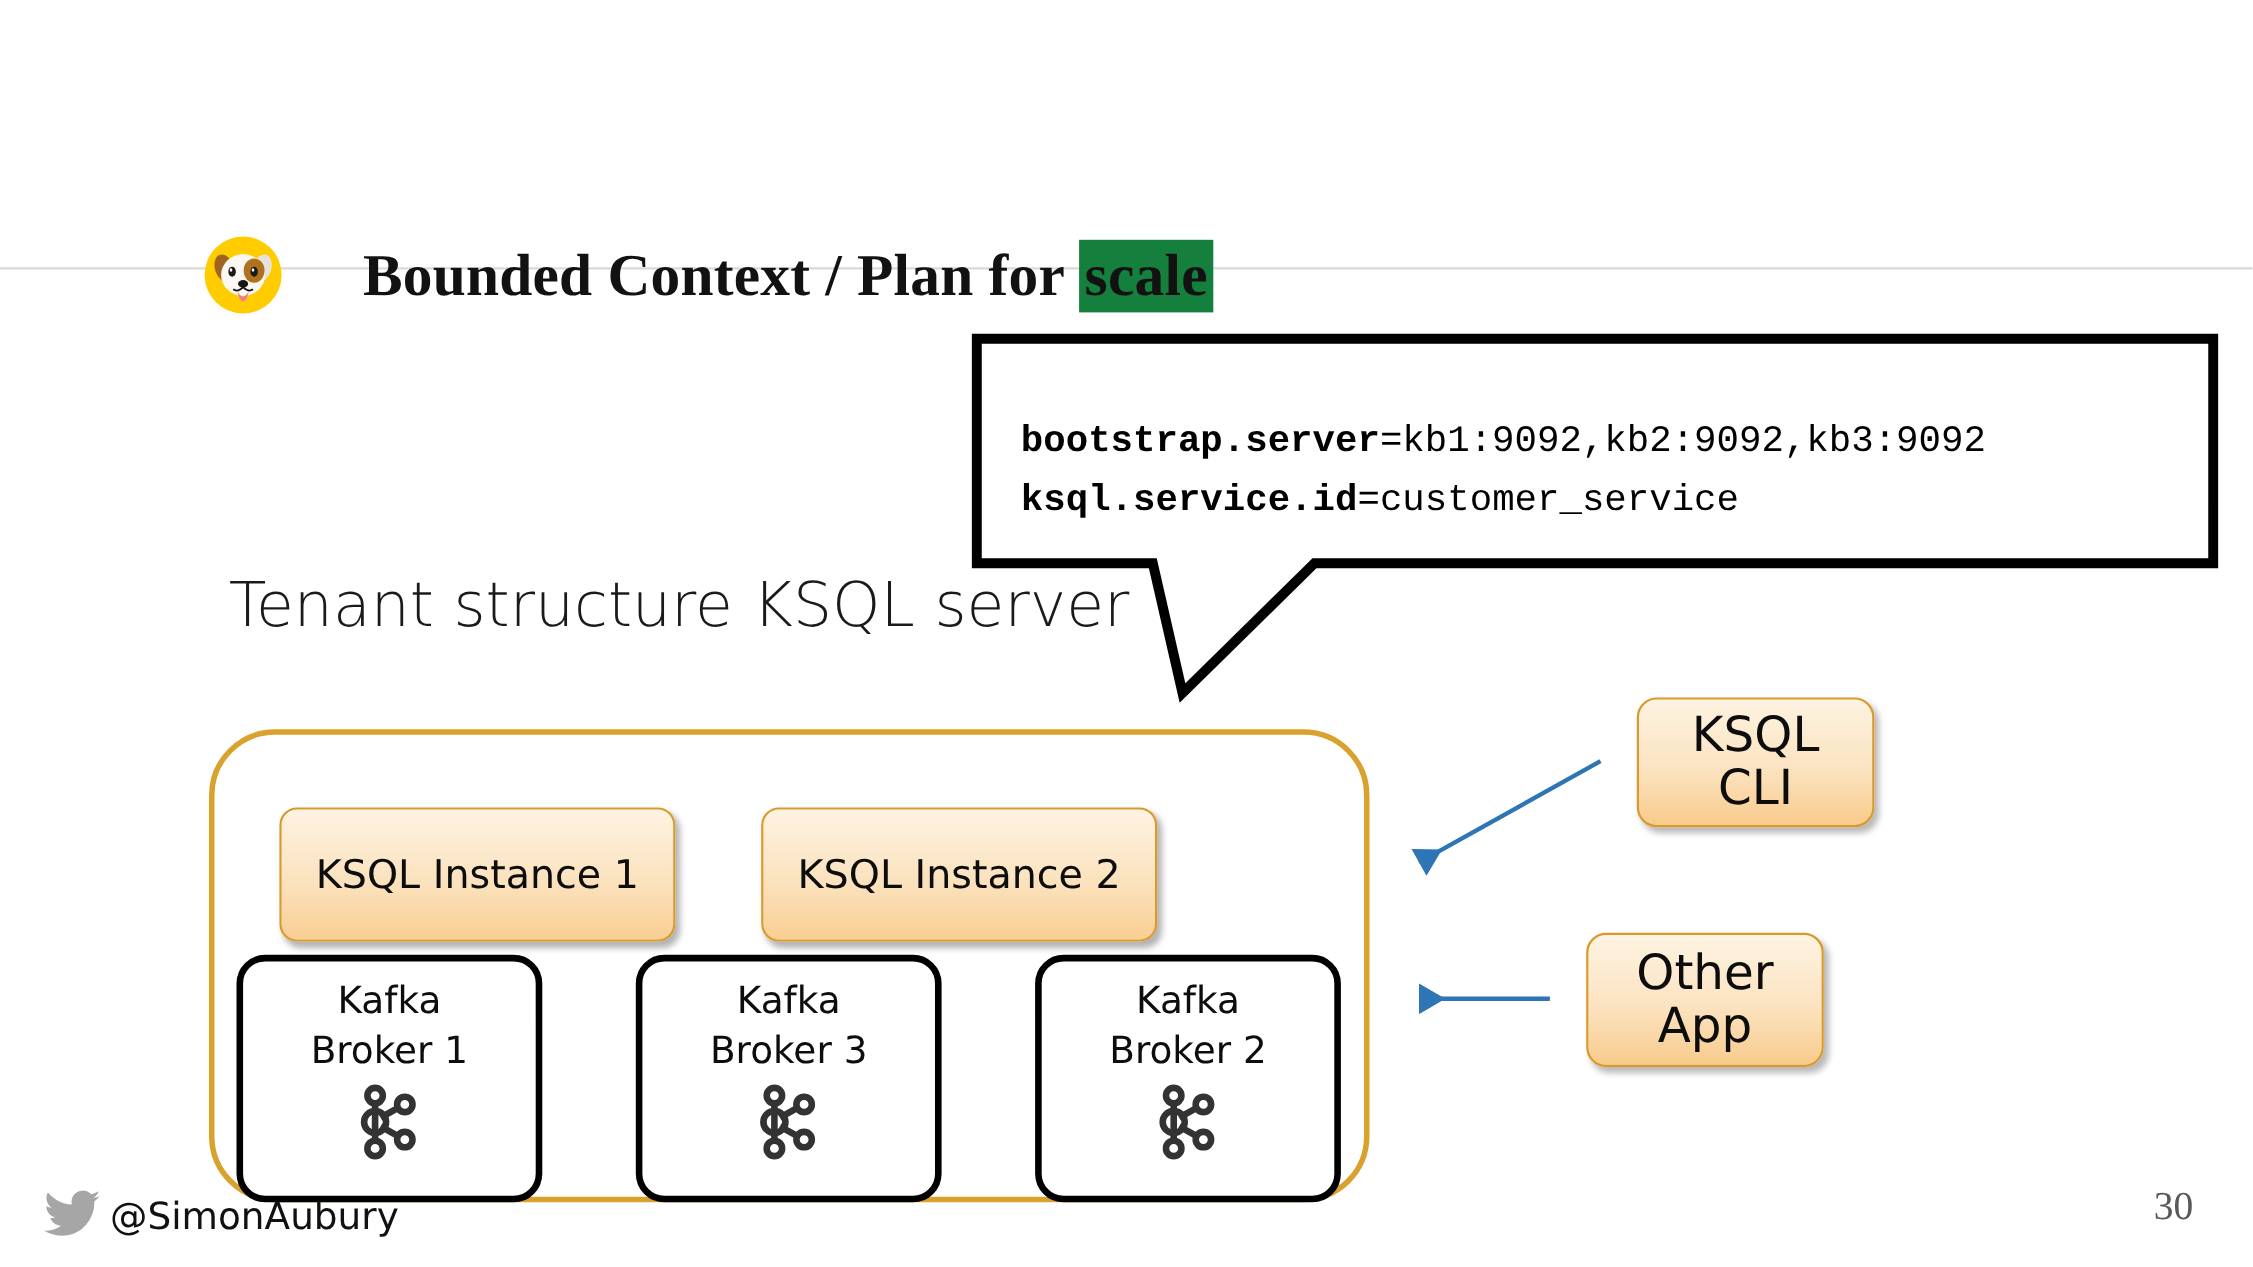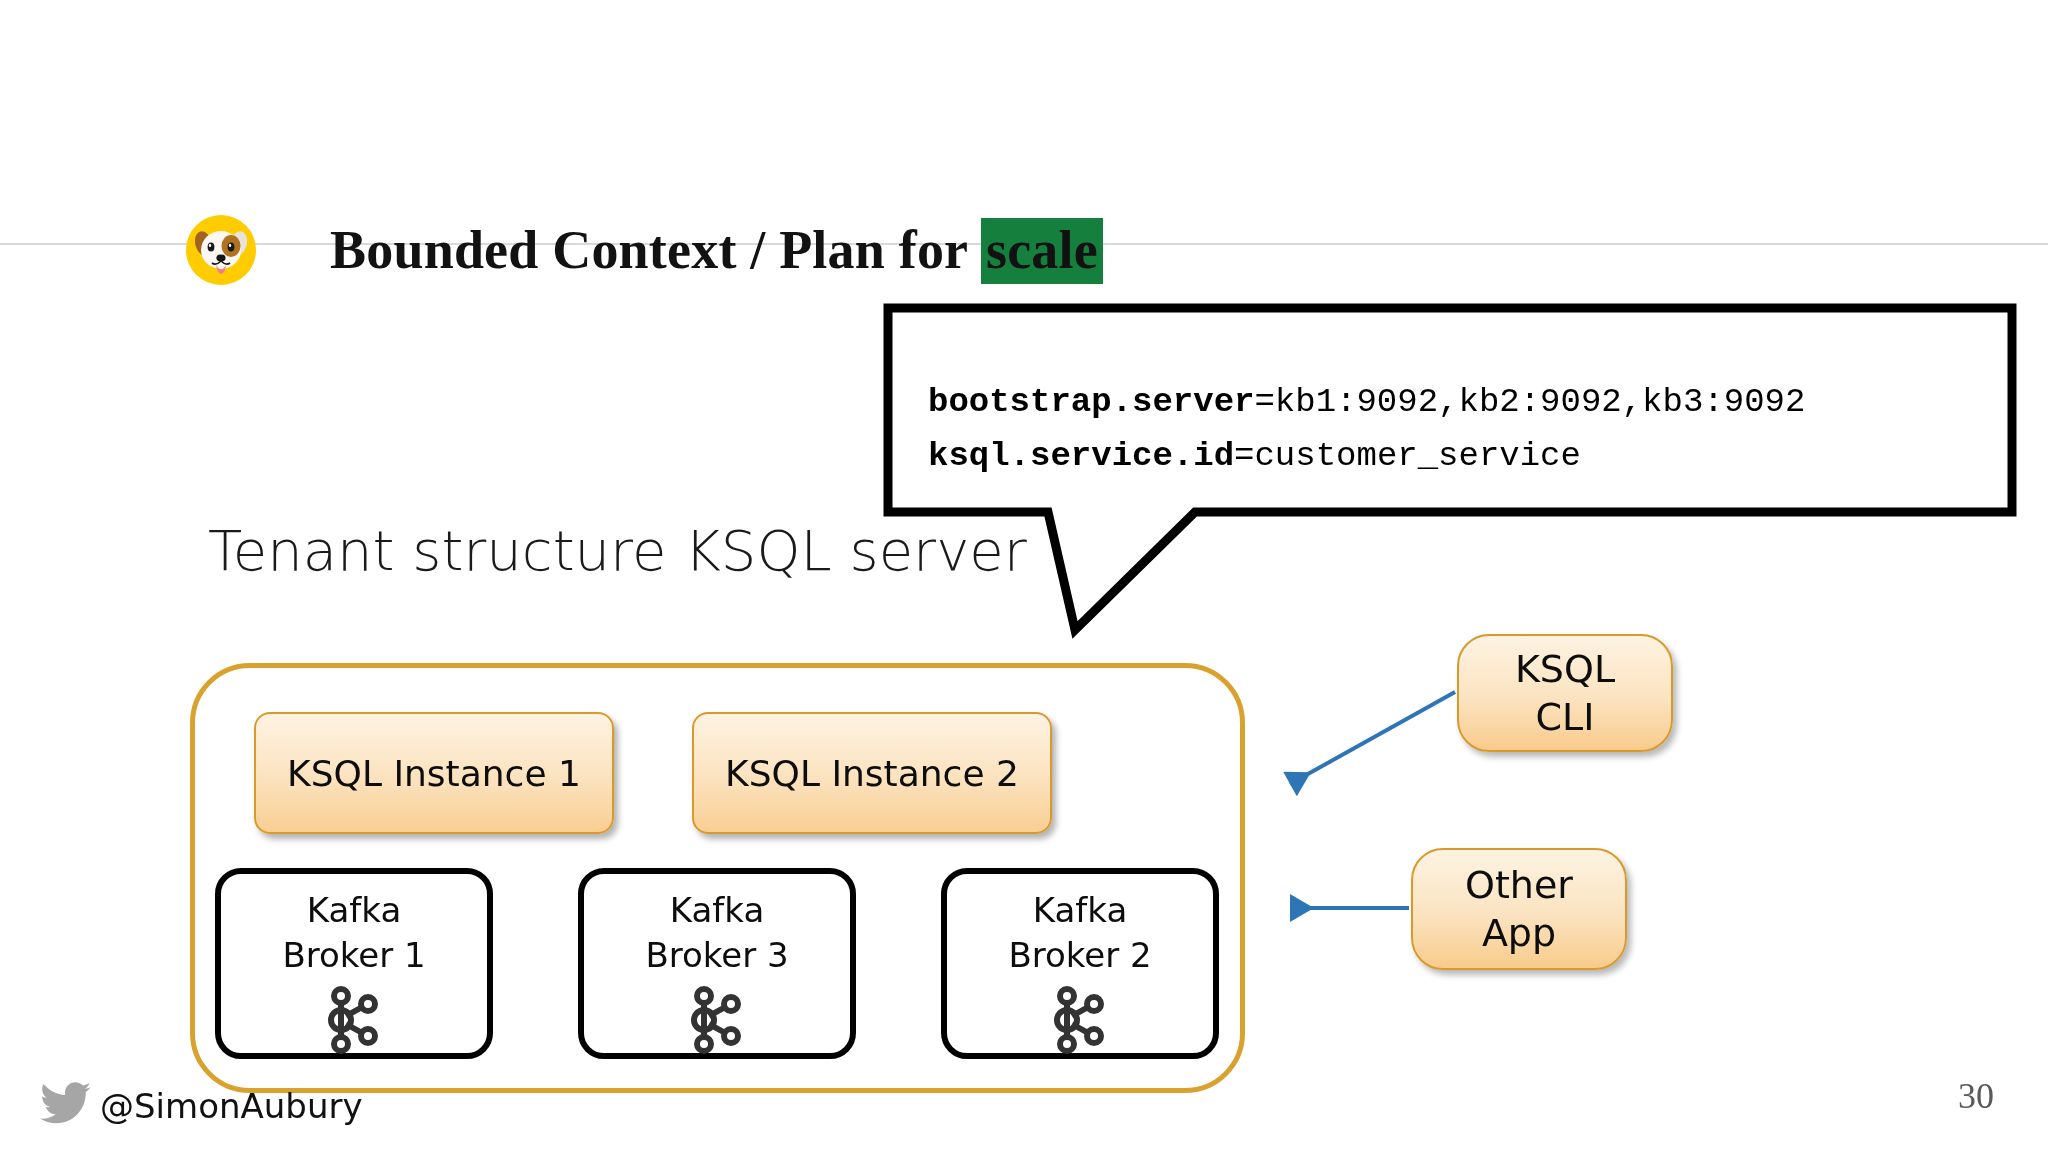--- a/index.html
+++ b/index.html
@@ -116,29 +116,30 @@
     border-radius: 16px;
     box-sizing: border-box;
     background: linear-gradient(180deg, #FDF3E2 0%, #FBE2BE 55%, #F9CE92 100%);
     box-shadow: 4px 5px 6px rgba(0,0,0,0.30);
     display: flex;
     align-items: center;
     justify-content: center;
     font-family: "DejaVu Sans", "Liberation Sans", sans-serif;
     font-size: 36px;
     color: #0d0d0d;
+    margin-top: 22px;
   }
   #ksql-inst-1 { left: 254px; top: 712px; }
   #ksql-inst-2 { left: 692px; top: 712px; }
 
   
   .broker-card {
     position: absolute;
     width: 278px;
-    height: 191px;
+    height: 225px;
     border: 6px solid #000000;
     border-radius: 26px;
     box-sizing: border-box;
     background: #ffffff;
     display: flex;
     flex-direction: column;
     align-items: center;
     padding-top: 14px;
     font-family: "DejaVu Sans", "Liberation Sans", sans-serif;
     font-size: 34px;
@@ -149,33 +150,34 @@
   #broker-2 { left: 578px; top: 868px; }
   #broker-3 { left: 941px; top: 868px; }
   .broker-label { text-align: center; white-space: nowrap; }
   .kafka-logo { margin-top: 6px; }
   .kafka-logo svg { display: block; }
 
   
   .client-card {
     position: absolute;
     border: 2px solid #D99A2B;
-    border-radius: 32px;
+    border-radius: 18px;
     box-sizing: border-box;
     background: linear-gradient(180deg, #FDF3E2 0%, #FBE3C0 55%, #F8CB8C 100%);
     box-shadow: 4px 5px 6px rgba(0,0,0,0.28);
     display: flex;
     flex-direction: column;
     align-items: center;
     justify-content: center;
     font-family: "DejaVu Sans", "Liberation Sans", sans-serif;
-    font-size: 38px;
+    font-size: 44px;
     line-height: 48px;
     color: #0d0d0d;
     text-align: center;
+    margin-left: 31px;
   }
   #ksql-cli-card { left: 1457px; top: 634px; width: 216px; height: 118px; }
   #other-app-card { left: 1411px; top: 848px; width: 216px; height: 122px; }
 
   
   .arrows {
     position: absolute;
     left: 0;
     top: 0;
     width: 2048px;

